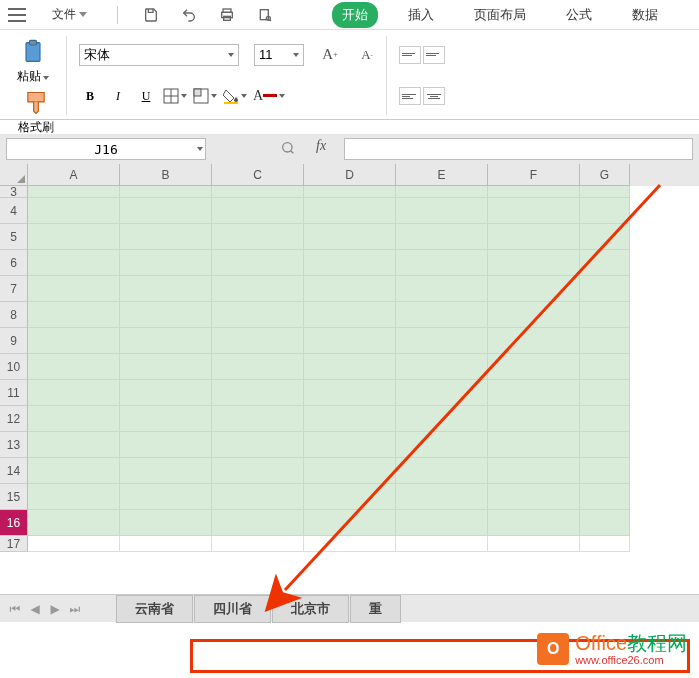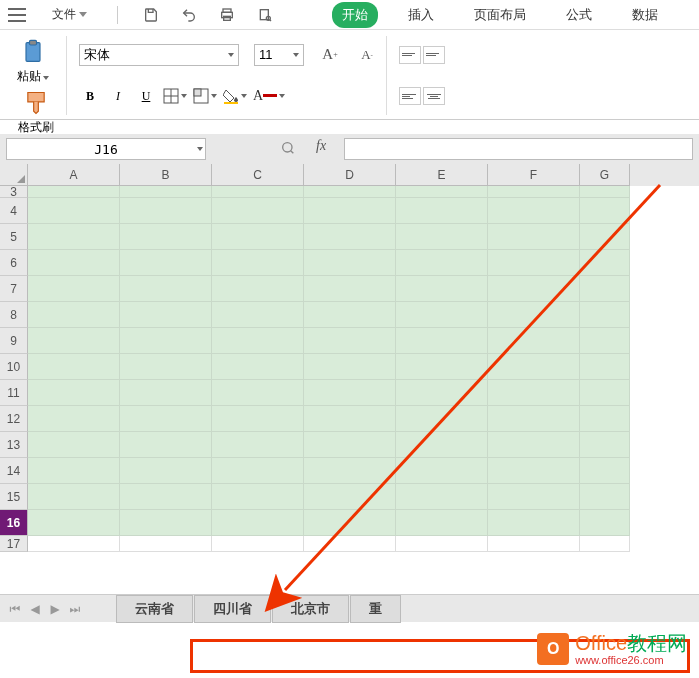--- a/index.html
+++ b/index.html
@@ -49,21 +49,21 @@
     
     
     .grid-wrap { position: relative; height: 430px; overflow: hidden; background:#fff; }
     .col-headers { display: flex; height: 22px; background: #e8e8e8; }
     .corner { width: 28px; border-right: 1px solid #bbb; border-bottom: 1px solid #bbb; background: #e8e8e8; position:relative; }
     .corner::after{ content:""; position:absolute; right:2px; bottom:2px; width:0; height:0; border-right:8px solid #999; border-top:8px solid transparent; }
     .col-h { width: 92px; border-right: 1px solid #bbb; border-bottom: 1px solid #bbb; display: flex; align-items: center; justify-content: center; color: #555; background: #e8e8e8; font-size:12px; }
     .rows { position: relative; }
     .row { display: flex; height: 26px; }
     .row-h { width: 28px; border-right: 1px solid #bbb; border-bottom: 1px solid #ccc; display: flex; align-items: center; justify-content: center; background: #e8e8e8; color: #555; font-size:12px; }
-    .row-h.sel { background: #701a75; color: #fff; font-weight: bold; }
+    .row-h.sel { background: #be185d; color: #fff; }
     .cell { width: 92px; height: 26px; border-right: 1px solid #c9d9c9; border-bottom: 1px solid #c9d9c9; background: #d9ecd9; }
     .row.r3 .cell { height: 12px; }
     .row.r3 { height: 12px; }
     .row.r17 .cell { background: #fff; border-right:1px solid #ddd; border-bottom:1px solid #ddd; }
     .row.r17 { height: 16px; }
     .row.r17 .cell, .row.r17 .row-h { height:16px; }
     
     
     .arrow-svg { position: absolute; top: 180px; left: 0; width: 699px; height: 470px; pointer-events: none; }
     .callout-box { position: absolute; bottom: 5px; left: 190px; width: 500px; height: 34px; border: 3px solid #e30; pointer-events: none; }

